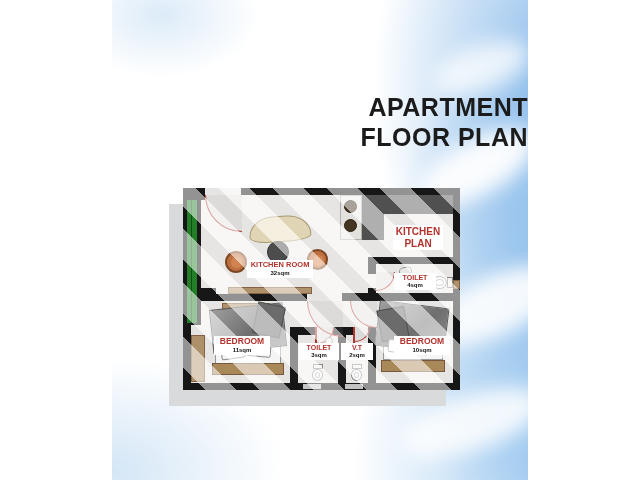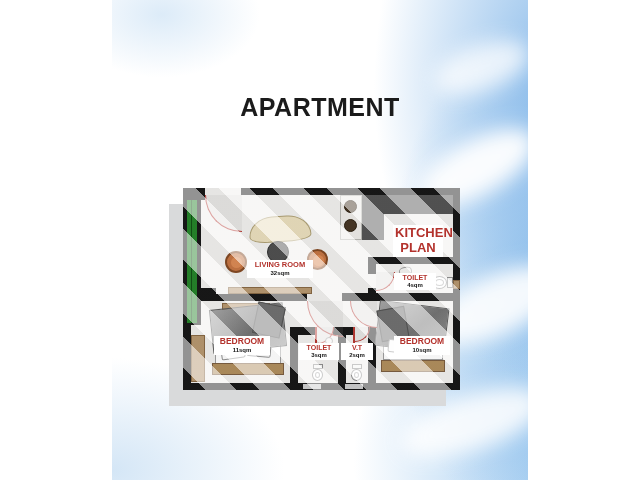--- a/index.html
+++ b/index.html
@@ -21,21 +21,21 @@
   }
   .cloud{position:absolute;background:#ffffff;border-radius:50%;filter:blur(10px);}
   .cloud.c1{left:300px;top:140px;width:130px;height:55px;transform:rotate(-28deg);opacity:.95;}
   .cloud.c2{left:315px;top:275px;width:140px;height:60px;transform:rotate(-24deg);opacity:.9;}
   .cloud.c3{left:320px;top:45px;width:100px;height:45px;transform:rotate(-20deg);opacity:.75;}
   .cloud.c4{left:285px;top:395px;width:150px;height:55px;transform:rotate(-18deg);opacity:.85;}
 
   
   .title{
     position:absolute;left:112px;top:92px;width:416px;
-    text-align:center;color:#1b1b1b;font-weight:bold;
+    text-align:right;color:#1b1b1b;font-weight:bold;
     font-size:25px;line-height:30px;letter-spacing:.5px;
   }
 
   
   .plan-shadow{
     position:absolute;left:169px;top:204px;width:277px;height:202px;
     background:#d9dadb;
   }
   .plan{
     position:absolute;left:183px;top:188px;width:277px;height:202px;
@@ -96,20 +96,21 @@
 
 <div class="sky-card">
   <div class="cloud c1"></div>
   <div class="cloud c2"></div>
   <div class="cloud c3"></div>
   <div class="cloud c4"></div>
 </div>
 
 <div class="title">
   <div>APARTMENT</div>
+  <div>FLOOR PLAN</div>
 </div>
 
 <div class="plan-shadow"></div>
 
 <div class="plan">
 
   <div class="wall" style="left:0;top:0;width:22px;height:12px;"></div>
   <div class="wall" style="left:58px;top:0;width:219px;height:7px;"></div>
   <div class="wall" style="left:270px;top:0;width:7px;height:202px;"></div>
   <div class="wall" style="left:0;top:195px;width:277px;height:7px;"></div>
@@ -184,24 +185,24 @@
     <div class="bowl" style="left:0;top:5px;width:11px;height:12px;"></div>
   </div>
   <div class="wc" style="left:168px;top:176px;width:12px;height:19px;">
     <div class="tank" style="left:1px;top:0;width:10px;height:5px;"></div>
     <div class="bowl" style="left:0;top:5px;width:11px;height:12px;"></div>
   </div>
 
   <div class="streaks"></div>
 
   <div class="chip" style="left:64px;top:72px;width:62px;font-size:7.5px;">
-    <span class="nm">LIVING ROOM</span>
+    <span class="nm">KITCHEN ROOM</span>
     <span class="area">32sqm</span>
   </div>
-  <div class="chip" style="left:210px;top:37px;width:46px;font-size:13px;">
+  <div class="chip" style="left:210px;top:37px;width:46px;font-size:10px;">
     <span class="nm">KITCHEN</span>
     <span class="nm">PLAN</span>
   </div>
   <div class="chip" style="left:211px;top:85px;width:38px;font-size:7px;">
     <span class="nm">TOILET</span>
     <span class="area">4sqm</span>
   </div>
   <div class="chip" style="left:31px;top:148px;width:52px;font-size:8.5px;">
     <span class="nm">BEDROOM</span>
     <span class="area">11sqm</span>

